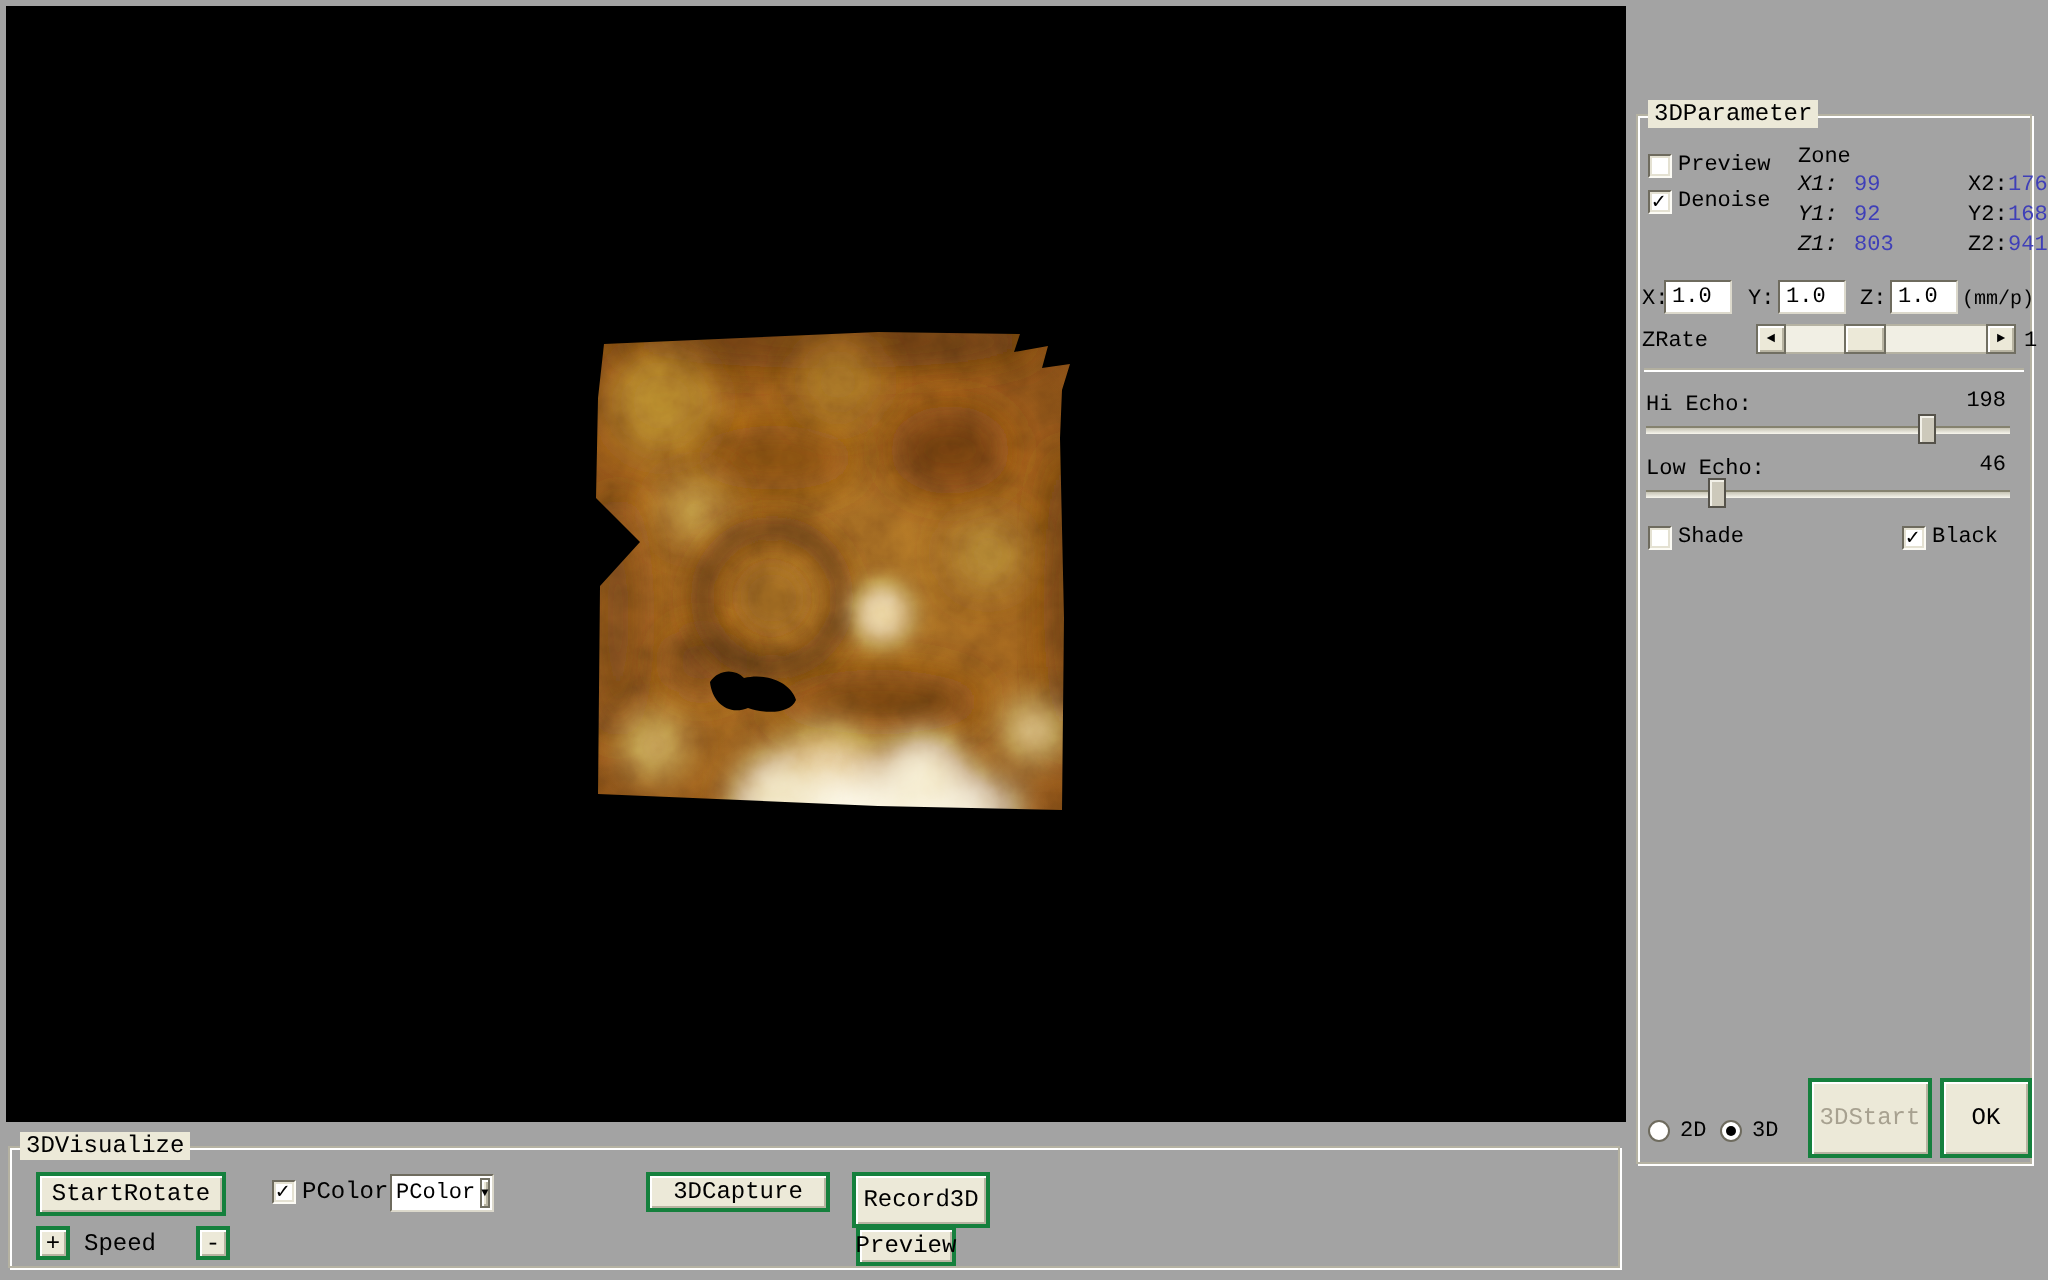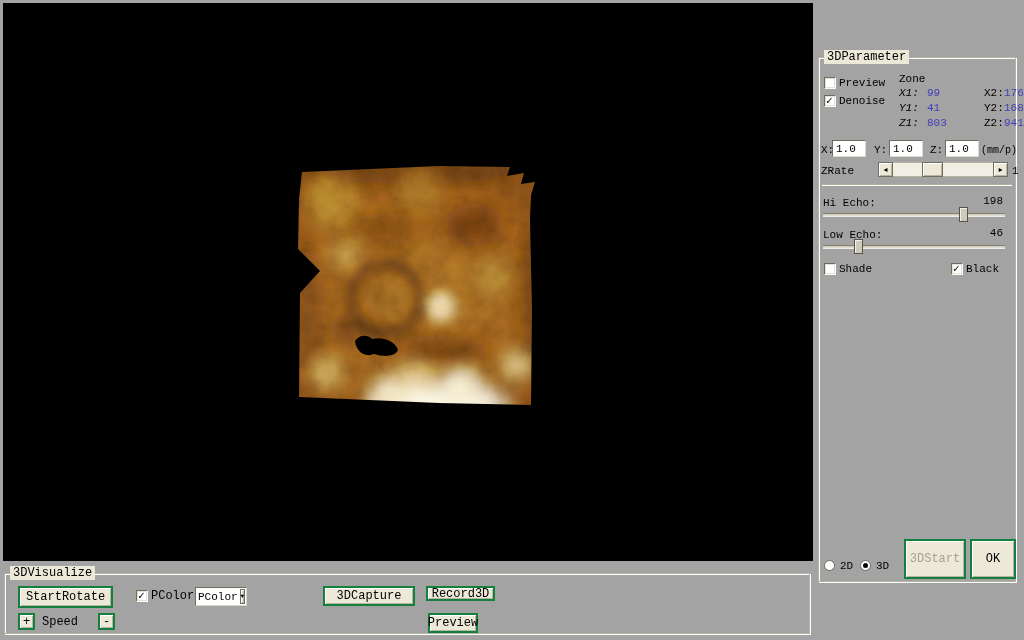--- a/index.html
+++ b/index.html
@@ -174,21 +174,21 @@
     <div class="zone-block">
       <div class="lbl" style="position:static;">Zone</div>
       <div class="zone-row">
         <span class="l1">X1:</span>
         <span class="v1">99</span>
         <span class="l2">X2:</span>
         <span class="v2">176</span>
       </div>
       <div class="zone-row">
         <span class="l1">Y1:</span>
-        <span class="v1">41</span>
+        <span class="v1">92</span>
         <span class="l2">Y2:</span>
         <span class="v2">168</span>
       </div>
       <div class="zone-row">
         <span class="l1">Z1:</span>
         <span class="v1">803</span>
         <span class="l2">Z2:</span>
         <span class="v2">941</span>
       </div>
     </div>
@@ -250,17 +250,17 @@
 
     <span class="cb on" style="left:131px;top:16px;"></span>
     <span class="lbl" style="left:146px;top:16px;font-size:12px;">PColor</span>
 
     <div class="combo" style="left:190px;top:13px;width:52px;">
       <span class="combo-text">PColor</span>
       <span class="combo-arrow">▼</span>
     </div>
 
     <button class="btn" style="left:318px;top:12px;width:92px;height:20px;">3DCapture</button>
-    <button class="btn" style="left:421px;top:12px;width:69px;height:15px;">Record3D</button>
+    <button class="btn" style="left:421px;top:12px;width:69px;height:28px;">Record3D</button>
     <button class="btn" style="left:423px;top:39px;width:50px;height:20px;">Preview</button>
   </div>
 
 </div>
 
 </body></html>

